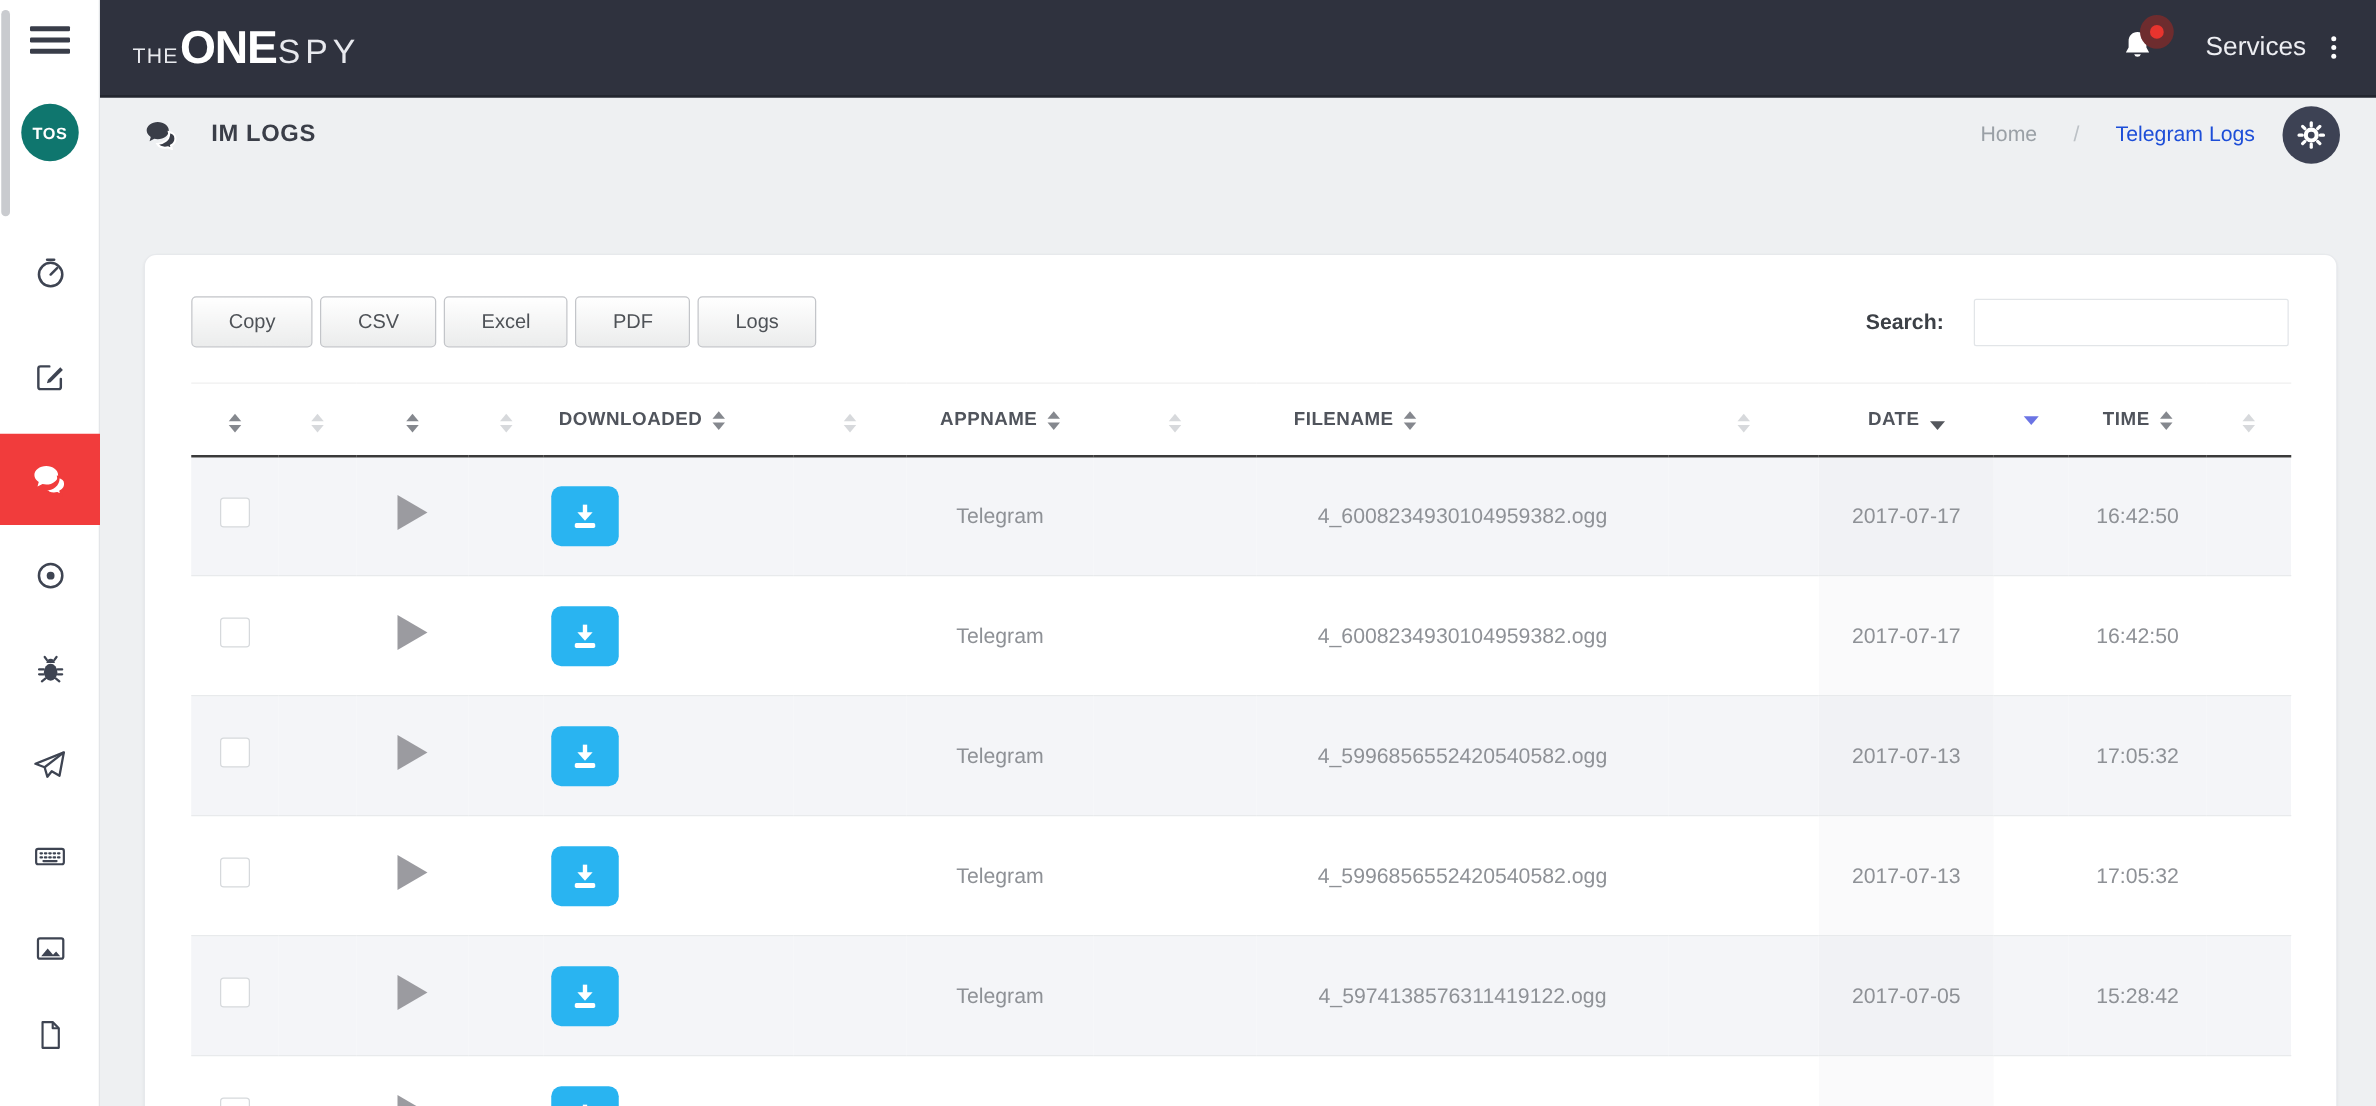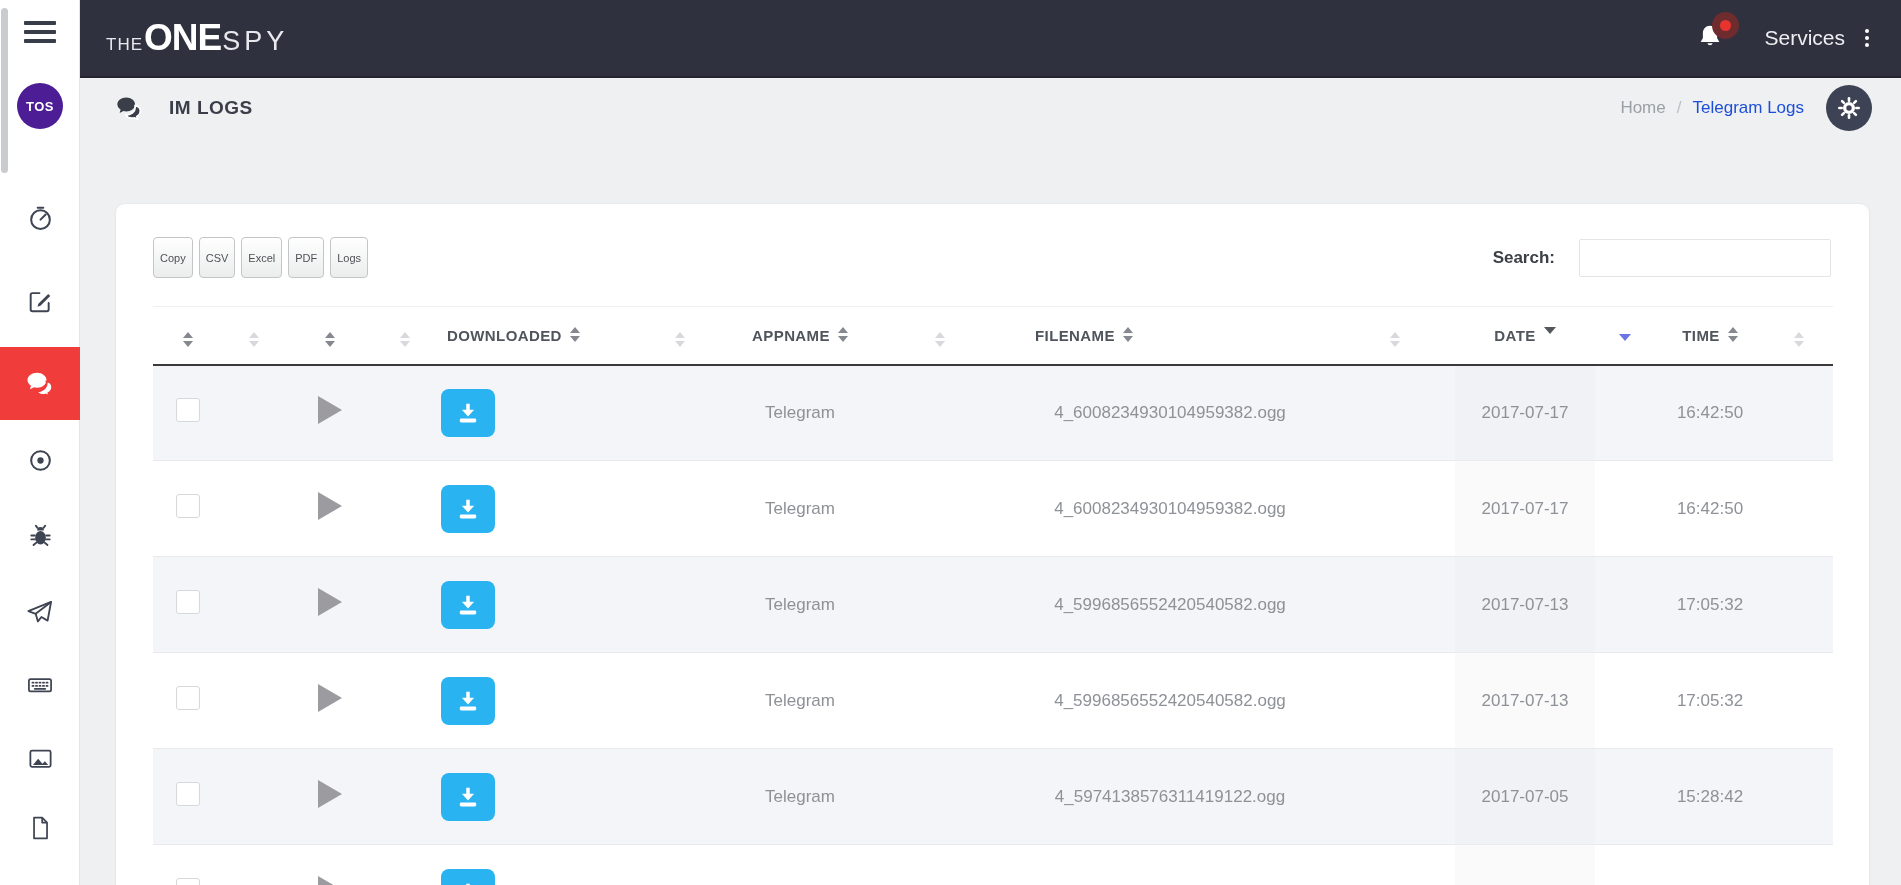--- a/index.html
+++ b/index.html
@@ -34,52 +34,52 @@
   
   .sidebar {
     position:absolute; left:0; top:0; width:80px; height:885px;
     background:#fff; border-right:1px solid #e3e5e8; z-index:5;
   }
   .scroll-thumb { position:absolute; left:1px; top:8px; width:7px; height:165px; border-radius:4px; background:#c9cbcf; }
   .hamburger { position:absolute; left:24px; top:21px; width:32px; cursor:pointer; }
   .hamburger i { display:block; height:4px; background:#393d49; border-radius:1px; margin-bottom:5px; }
   .avatar {
     position:absolute; left:17px; top:83px; width:46px; height:46px; border-radius:50%;
-    background:#4c1d95; color:#fff; font-weight:700; font-size:13px;
+    background:#0f766e; color:#fff; font-weight:700; font-size:13px;
     display:flex; align-items:center; justify-content:center; letter-spacing:0.5px;
   }
   .side-item { position:absolute; left:0; width:80px; height:34px; display:flex; align-items:center; justify-content:center; cursor:pointer; }
   .side-item svg { stroke:#3e4452; }
   .active-block {
     position:absolute; left:0; top:347px; width:80px; height:73px;
     background:#f13c3c; display:flex; align-items:center; justify-content:center; cursor:pointer;
   }
 
   
   .page-head { position:absolute; left:115px; right:29px; top:84px; height:48px; display:flex; align-items:center; }
   .page-title { display:flex; align-items:center; gap:26px; font-size:19px; font-weight:700; color:#3a3e48; letter-spacing:0.5px; }
-  .breadcrumb { margin-left:auto; display:flex; align-items:center; gap:11px; font-size:17px; }
+  .breadcrumb { margin-left:auto; display:flex; align-items:center; gap:29px; font-size:17px; }
   .crumb-home { color:#9aa0a6; cursor:pointer; }
   .crumb-sep { color:#bcc1c6; }
   .crumb-current { color:#1d4ed8; }
   .gear-btn {
     width:46px; height:46px; border-radius:50%; background:#3d4254; margin-left:22px;
     display:flex; align-items:center; justify-content:center; cursor:pointer;
   }
 
   
   .card {
     position:absolute; left:115px; top:203px; width:1755px; height:770px;
     background:#fff; border:1px solid #e7e9ec; border-radius:10px;
     box-shadow:0 1px 2px rgba(0,0,0,0.04);
   }
   .card-toolbar { position:absolute; top:33px; left:37px; right:38px; display:flex; align-items:center; }
   .export-btn {
     border:1px solid #c3c5c9; background:linear-gradient(#ffffff,#ebecec);
-    border-radius:4px; padding:0 6px; height:41px; font-size:11px; color:#4e5257;
+    border-radius:4px; padding:0 29px; height:41px; font-size:16px; color:#4e5257;
     margin-right:6px; font-family:"Liberation Sans", sans-serif; cursor:pointer;
   }
   .search-wrap { margin-left:auto; display:flex; align-items:center; gap:24px; }
   .search-label { font-size:17px; font-weight:700; color:#3c4046; }
   .search-input {
     width:252px; height:38px; border:1px solid #e2e5e8; border-radius:2px;
     background:#fff; font-size:15px; padding:0 8px; outline:none;
   }
 
   
@@ -87,21 +87,21 @@
   table { width:100%; border-collapse:collapse; table-layout:fixed; }
   thead th {
     height:58px; border-bottom:2px solid #3a3a3a; border-top:1px solid #efefef;
     font-size:15px; font-weight:700; color:#50545c; letter-spacing:0.4px;
     text-align:center; vertical-align:middle; cursor:pointer; white-space:nowrap;
   }
   th.al, td.al { text-align:left; }
   th.c5 { padding-left:12px; }
   th.c9 { padding-left:30px; }
   td.c5 { padding-left:6px; }
-  .th-inner { display:inline-flex; align-items:flex-start; gap:8px; }
+  .th-inner { display:inline-flex; align-items:flex-end; gap:8px; }
   .sort { display:inline-flex; flex-direction:column; gap:3px; }
   .tu { width:0; height:0; border-left:5px solid transparent; border-right:5px solid transparent; border-bottom:6px solid #85888e; }
   .td { width:0; height:0; border-left:5px solid transparent; border-right:5px solid transparent; border-top:6px solid #85888e; }
   .sort.light .tu { border-bottom-color:#d7d9dc; }
   .sort.light .td { border-top-color:#d7d9dc; }
   .sort.single .td { border-top-color:#54575d; border-left-width:6px; border-right-width:6px; border-top-width:7px; }
   .sort.filter .td { border-top-color:#6b74e4; border-left-width:6px; border-right-width:6px; border-top-width:7px; }
 
   tbody td {
     height:96px; border-bottom:1px solid #e8eaec; font-size:17px; color:#8e9196;

